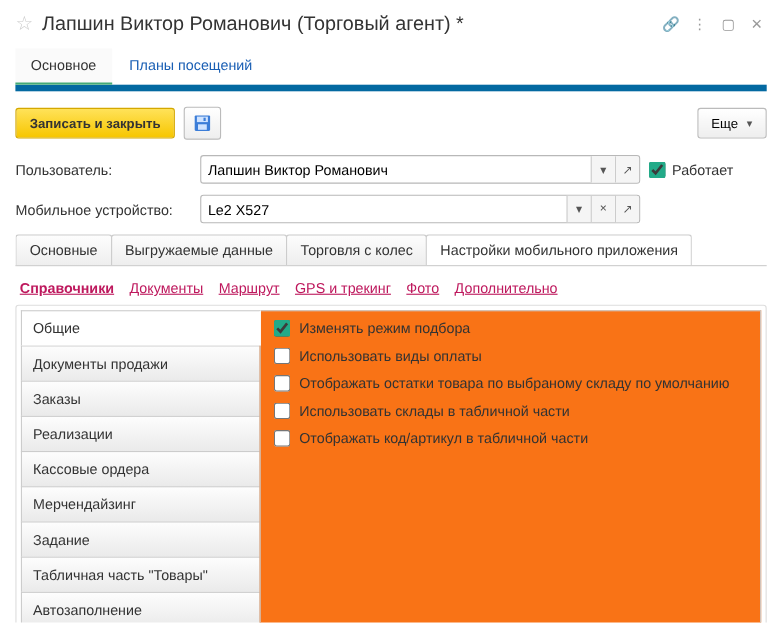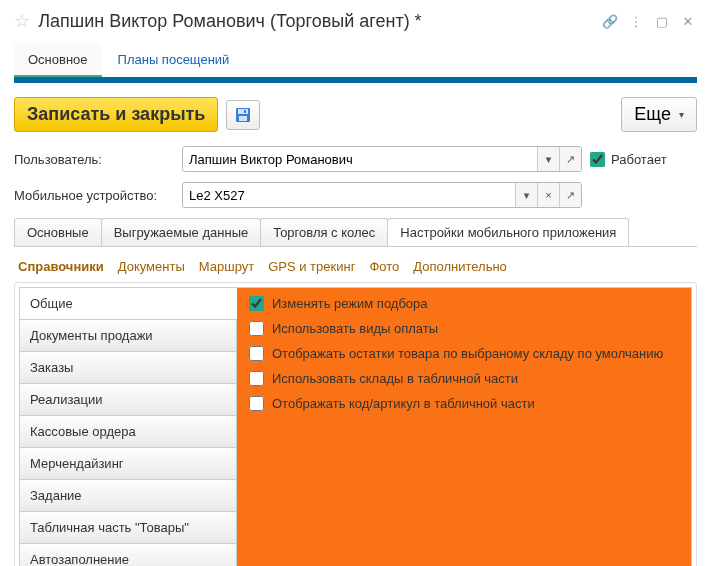--- a/index.html
+++ b/index.html
@@ -22,21 +22,21 @@
   .title-icon { color: #999; cursor: pointer; width: 18px; text-align: center; }
   .nav-tabs { display: flex; gap: 2px; border-bottom: 6px solid #0369a1; margin-bottom: 14px; }
   .nav-tab {
     padding: 8px 14px; cursor: pointer; color: #1a5fb4;
     border-bottom: 2px solid transparent;
   }
   .nav-tab.active { color: #333; border-bottom: 2px solid #4a7; background:#fafafa; }
   .toolbar { display: flex; align-items: center; gap: 8px; margin-bottom: 14px; }
   .btn {
     border: 1px solid #bbb; border-radius: 3px; background: linear-gradient(#fff,#eee);
-    padding: 6px 12px; cursor: pointer; font-size: 18px;
+    padding: 6px 12px; cursor: pointer; font-size: 12px;
     display:inline-flex; align-items:center; gap:4px;
   }
   .btn-yellow { background: linear-gradient(#ffe259,#f7c600); border-color:#d4a800; font-weight:bold; color:#333; }
   .btn-icon { padding: 6px 8px; }
   .spacer { flex: 1; }
   .form-row { display: flex; align-items: center; gap: 8px; margin-bottom: 10px; }
   .form-label { width: 160px; color:#333; }
   .form-input-wrap { flex:1; display:flex; align-items:center; position:relative; max-width:400px; }
   .form-input {
     flex:1; border:1px solid #b8b8b8; border-radius:3px; padding:4px 56px 4px 6px;
@@ -55,21 +55,21 @@
   }
   .tab {
     padding:6px 12px; border:1px solid #ccc; border-bottom:none;
     background:linear-gradient(#fdfdfd,#eee); cursor:pointer; margin-right:-1px;
     border-radius:3px 3px 0 0; color:#333;
   }
   .tab.active { background:#fff; position:relative; z-index:2; }
   .subtabs {
     display:flex; gap:14px; padding:12px 4px 8px;
   }
-  .subtab { color:#a16207; cursor:pointer; }
+  .subtab { color:#be185d; text-decoration:underline; cursor:pointer; }
   .subtab.active { font-weight:bold; }
   .content-area {
     display:flex; border:1px solid #ddd; border-radius:3px; padding:4px;
   }
   .vtabs { width:218px; display:flex; flex-direction:column; gap:0; }
   .vtab {
     border:1px solid #ccc; border-bottom:none; background:linear-gradient(#fdfdfd,#eaeaea);
     padding:8px 10px; cursor:pointer; font-size:13px; color:#333;
   }
   .vtab:last-child { border-bottom:1px solid #ccc; }

